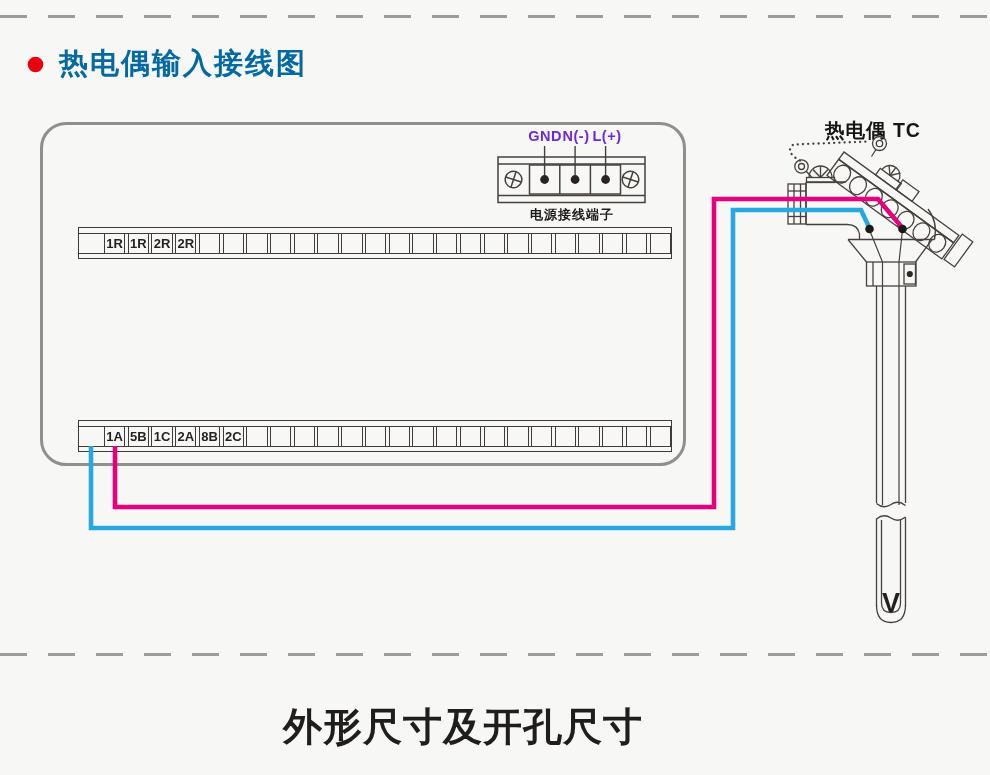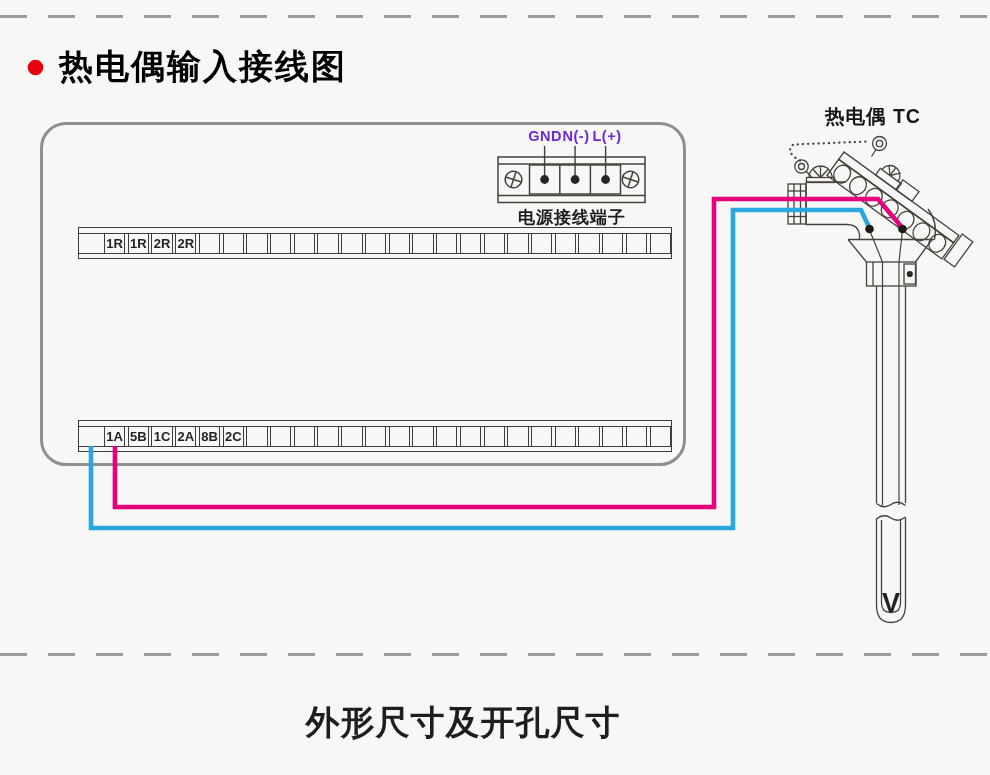--- a/index.html
+++ b/index.html
@@ -10,21 +10,21 @@
   }
   
   .dash-line{
     position:absolute;left:0;width:990px;height:3px;
     background:repeating-linear-gradient(90deg,#9b9b9b 0 27px,transparent 27px 48px);
   }
   .dash-top{top:15px;}
   .dash-bottom{top:653px;}
   
   .title-row{position:absolute;left:27px;top:44px;display:flex;align-items:center;gap:15px;}
-  .title-text{font-size:34px;font-weight:bold;color:#000000;letter-spacing:2px;white-space:nowrap;}
+  .title-text{font-size:29px;font-weight:bold;color:#0369a1;letter-spacing:2px;white-space:nowrap;}
   
   .controller-box{
     position:absolute;left:40px;top:122px;width:646px;height:344px;
     border:3px solid #8f8f8f;border-radius:26px;box-sizing:border-box;background:transparent;
   }
   
   .strip{
     position:absolute;left:78px;width:594px;height:32px;
     border:1.6px solid #403b38;background:#f7f7f5;box-sizing:border-box;
   }
@@ -37,25 +37,25 @@
     border-left:1.4px solid #403b38;border-right:1.4px solid #403b38;
     display:flex;align-items:center;justify-content:center;
     font-size:13px;font-weight:bold;line-height:1;color:#242220;
     white-space:nowrap;overflow:hidden;
   }
   .rail-bottom{height:2.2px;border-top:1.4px solid #403b38;}
   
   .pw-label{position:absolute;top:128px;transform:translateX(-50%);
     font-size:14.5px;font-weight:bold;color:#6d28d9;white-space:nowrap;letter-spacing:0.5px;}
   .pw-caption{position:absolute;top:206px;left:572px;transform:translateX(-50%);
-    font-size:17px;font-weight:bold;color:#1d1b1a;white-space:nowrap;letter-spacing:1px;}
-  .tc-label{position:absolute;top:103px;left:873px;transform:translateX(-50%);
+    font-size:13px;font-weight:bold;color:#1d1b1a;white-space:nowrap;letter-spacing:1px;}
+  .tc-label{position:absolute;top:117px;left:873px;transform:translateX(-50%);
     font-size:19.5px;font-weight:bold;color:#161514;white-space:nowrap;letter-spacing:1px;}
   .footer-caption{position:absolute;top:700px;left:463px;transform:translateX(-50%);
-    font-size:34px;font-weight:600;color:#1f1e1d;white-space:nowrap;letter-spacing:1px;}
+    font-size:39px;font-weight:600;color:#1f1e1d;white-space:nowrap;letter-spacing:1px;}
   svg.overlay{position:absolute;left:0;top:0;pointer-events:none;}
 </style>
 </head>
 <body>
 
 <div class="dash-line dash-top"></div>
 <div class="dash-line dash-bottom"></div>
 
 <div class="title-row">
   <svg width="17" height="17">

